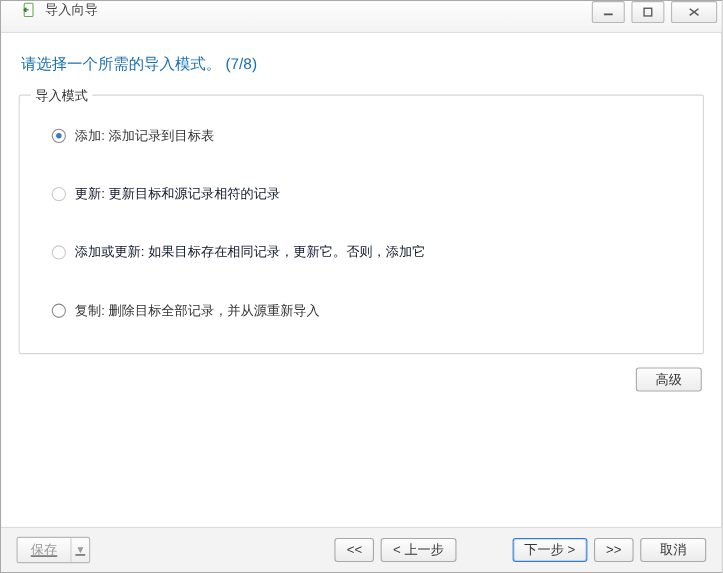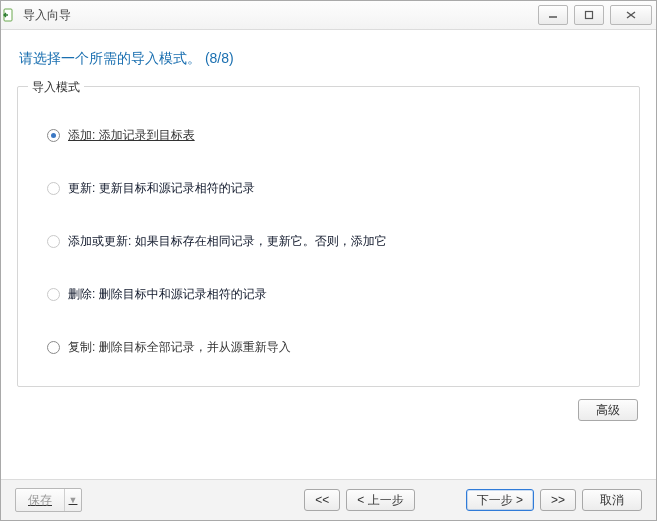--- a/index.html
+++ b/index.html
@@ -19,22 +19,21 @@
     position: relative;
     display: flex;
     flex-direction: column;
   }
   
   .titlebar {
     height: 28px;
     background: linear-gradient(#fdfdfd,#f3f3f3);
     border-bottom: 1px solid #dcdcdc;
     display: flex;
-    align-items: center;
-    padding: 0 4px 0 0;
+    padding: 0 4px 0 18px;
   }
   .titlebar .app-icon {
     width: 16px; height:16px;
     display:flex;align-items:center;justify-content:center;
     margin-right:6px;
   }
   .titlebar .app-icon svg { display:block; }
   .titlebar .title-text {
     flex: 0 0 auto;
     color: #444;
@@ -82,21 +81,21 @@
     left:10px;
     background:#fff;
     padding:0 4px;
     color:#333;
   }
   .radio-row {
     display:flex;
     align-items:center;
     margin: 18px 0 36px 0;
   }
-  .radio-row:first-of-type{ margin-top:18px;text-decoration:underline; }
+  .radio-row:first-of-type{ margin-top:6px; }
   .radio-row:last-of-type{ margin-bottom:6px; }
   .radio {
     width:13px;height:13px;
     border:1px solid #8a8a8a;
     border-radius:50%;
     margin-right:8px;
     box-sizing:border-box;
     display:flex;align-items:center;justify-content:center;
     background:#fff;
   }
@@ -190,21 +189,21 @@
       <div class="win-btn close">
         <svg width="12" height="10">
             <line x1="2" y1="2" x2="10" y2="8" stroke="#555" stroke-width="1.3"></line>
             <line x1="10" y1="2" x2="2" y2="8" stroke="#555" stroke-width="1.3"></line>
           </svg>
       </div>
     </div>
   </div>
 
   <div class="content">
-    <div class="heading">请选择一个所需的导入模式。 (8/8)</div>
+    <div class="heading">请选择一个所需的导入模式。 (7/8)</div>
 
     <div class="group">
       <span class="group-legend">导入模式</span>
 
       <div class="radio-row">
         <span class="radio checked">
             <span class="dot"></span>
           </span>
         <span class="radio-label">添加: 添加记录到目标表</span>
       </div>
@@ -212,24 +211,20 @@
       <div class="radio-row">
         <span class="radio disabled"></span>
         <span class="radio-label disabled">更新: 更新目标和源记录相符的记录</span>
       </div>
 
       <div class="radio-row">
         <span class="radio disabled"></span>
         <span class="radio-label disabled">添加或更新: 如果目标存在相同记录，更新它。否则，添加它</span>
       </div>
 
-      <div class="radio-row">
-        <span class="radio disabled"></span>
-        <span class="radio-label disabled">删除: 删除目标中和源记录相符的记录</span>
-      </div>
 
       <div class="radio-row">
         <span class="radio"></span>
         <span class="radio-label">复制: 删除目标全部记录，并从源重新导入</span>
       </div>
     </div>
 
     <div class="adv-row">
       <div class="btn">
         <span>高级</span>

